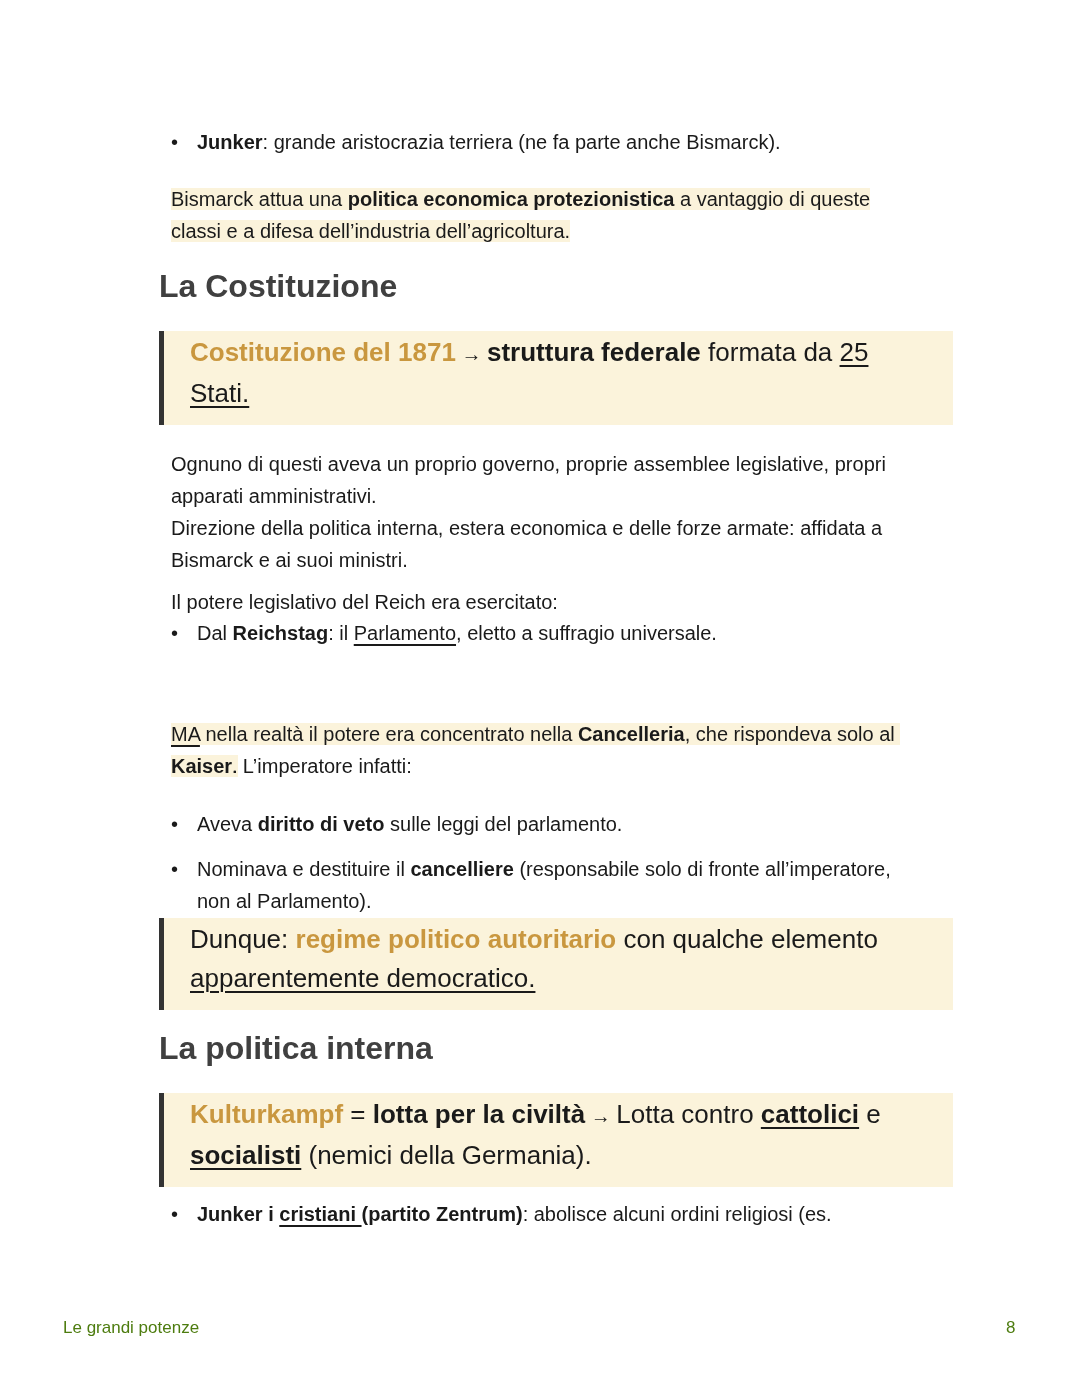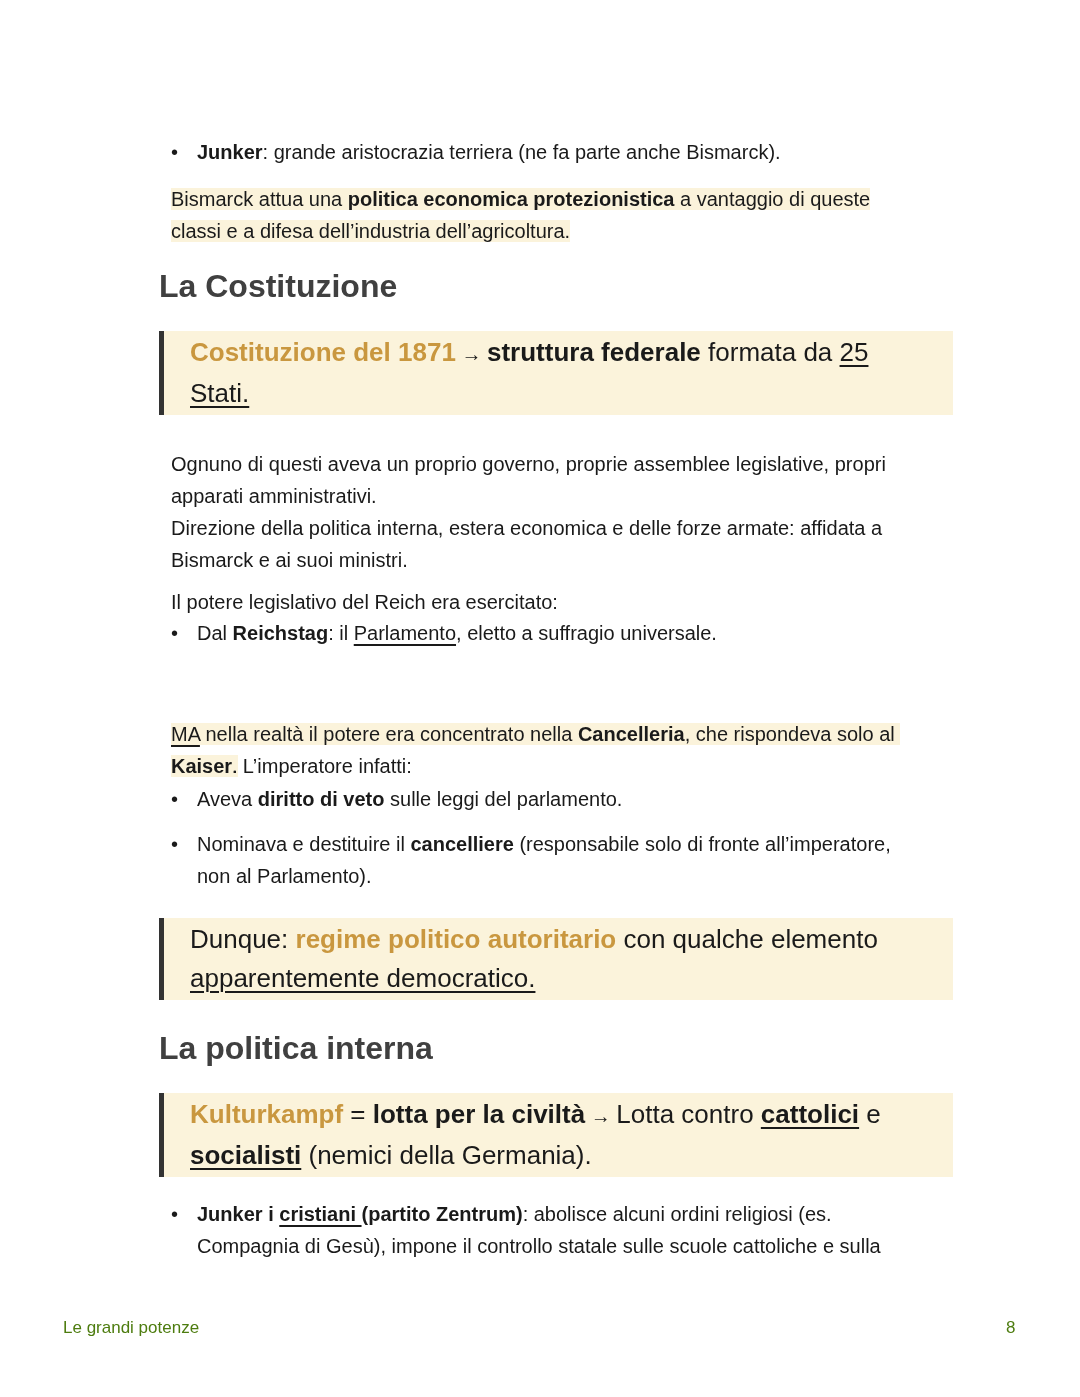--- a/index.html
+++ b/index.html
@@ -9,29 +9,29 @@
   .abs { position:absolute; left:0; }
   .p { font-size:20px; line-height:32px; margin:12px; }
   .hl { background:#fbf3db; }
   .u { text-decoration:underline; text-underline-offset:4px; text-decoration-thickness:2px; }
   .gold { color:#c9973f; font-weight:bold; }
   .b { font-weight:bold; }
   ul { margin:0; padding:0; list-style:none; }
   li { position:relative; padding-left:38px; font-size:20px; line-height:32px; }
   li::before { content:"•"; position:absolute; left:12px; top:0; font-size:20px; }
   h2 { font-size:32px; font-weight:bold; margin:0; line-height:40px; color:#404040; }
-  .callout { background:#fbf3db; border-left:5px solid #333; padding:2px 20px 2px 26px; font-size:26px; line-height:39px; }
+  .callout { background:#fbf3db; border-left:5px solid #333; padding:2px 20px 12px 26px; font-size:26px; line-height:39px; }
   .footer { position:absolute; top:1318px; font-size:17px; color:#4d7c0f; }
 </style>
 </head>
 <body>
 
 <div class="page">
 
-  <ul class="abs" style="top:136px;width:794px;">
+  <ul class="abs" style="top:126px;width:794px;">
     <li><span class="b">Junker</span><span>: grande aristocrazia terriera (ne fa parte anche Bismarck).</span></li>
   </ul>
 
   <div class="abs p" style="top:171px;">
     <span class="hl"><span>Bismarck attua una </span><b>politica economica protezionistica</b><span> a vantaggio di queste</span></span><br>
     <span class="hl">classi e a difesa dell’industria dell’agricoltura.</span>
   </div>
 
   <h2 class="abs" style="top:266px;">La Costituzione</h2>
 
@@ -52,35 +52,35 @@
   <ul class="abs" style="top:617px;width:794px;">
     <li style="margin-bottom:13px;"><span>Dal </span><b>Reichstag</b><span>: il </span><span class="u" style="text-decoration-thickness:1.5px">Parlamento</span><span>, eletto a suffragio universale.</span></li>
   </ul>
 
   <div class="abs p" style="top:706px;">
     <span class="hl"><span class="u" style="text-decoration-thickness:1.5px">MA</span><span> nella realtà il potere era concentrato nella </span><b>Cancelleria</b><span>, che rispondeva solo al</span>&nbsp;</span><br>
     <span class="hl"><b>Kaiser</b>.</span><span style="margin-left:-6px">. L’imperatore infatti:</span>
   </div>
 
   <ul class="abs" style="top:783px;width:794px;">
-    <li style="margin-bottom:13px;"><span>Aveva </span><b>diritto di veto</b><span> sulle leggi del parlamento.</span></li>
+    <li style="margin-bottom:13px;margin-top:25px;"><span>Aveva </span><b>diritto di veto</b><span> sulle leggi del parlamento.</span></li>
     <li><span>Nominava e destituire il </span><b>cancelliere</b><span> (responsabile solo di fronte all’imperatore,</span><br><span>non al Parlamento).</span></li>
   </ul>
 
   <div class="abs callout" style="top:918px;width:743px;">
     <span>Dunque: </span><span class="gold">regime politico autoritario</span><span> con qualche elemento</span><br>
     <span class="u">apparentemente democratico.</span>
   </div>
 
   <h2 class="abs" style="top:1028px;">La politica interna</h2>
 
   <div class="abs callout" style="top:1093px;width:743px;">
     <span class="gold">Kulturkampf</span><span> = </span><b>lotta per la civiltà</b><span style="font-size:20px"> → </span><span>Lotta contro </span><b class="u">cattolici</b><span> e</span><br>
     <b class="u">socialisti</b><span> (nemici della Germania).</span>
   </div>
 
   <ul class="abs" style="top:1198px;width:794px;">
-    <li><b>Junker i </b><b class="u" style="text-decoration-thickness:1.5px">cristiani </b><b>(partito Zentrum)</b><span>: abolisce alcuni ordini religiosi (es.</span><br><span>Compagnia di Gesù), impone il controllo statale sulle scuole cattoliche e sulla</span></li>
+    <li><b>Junker i </b><b class="u" style="text-decoration-thickness:1.5px">cristiani </b><b>(partito Zentrum)</b><span>: abolisce alcuni ordini religiosi (es.</span><br></li>
   </ul>
 </div>
 
 <div class="footer" style="left:63px;">Le grandi potenze</div>
 <div class="footer" style="left:1006px;">8</div>
 
 </body></html>

